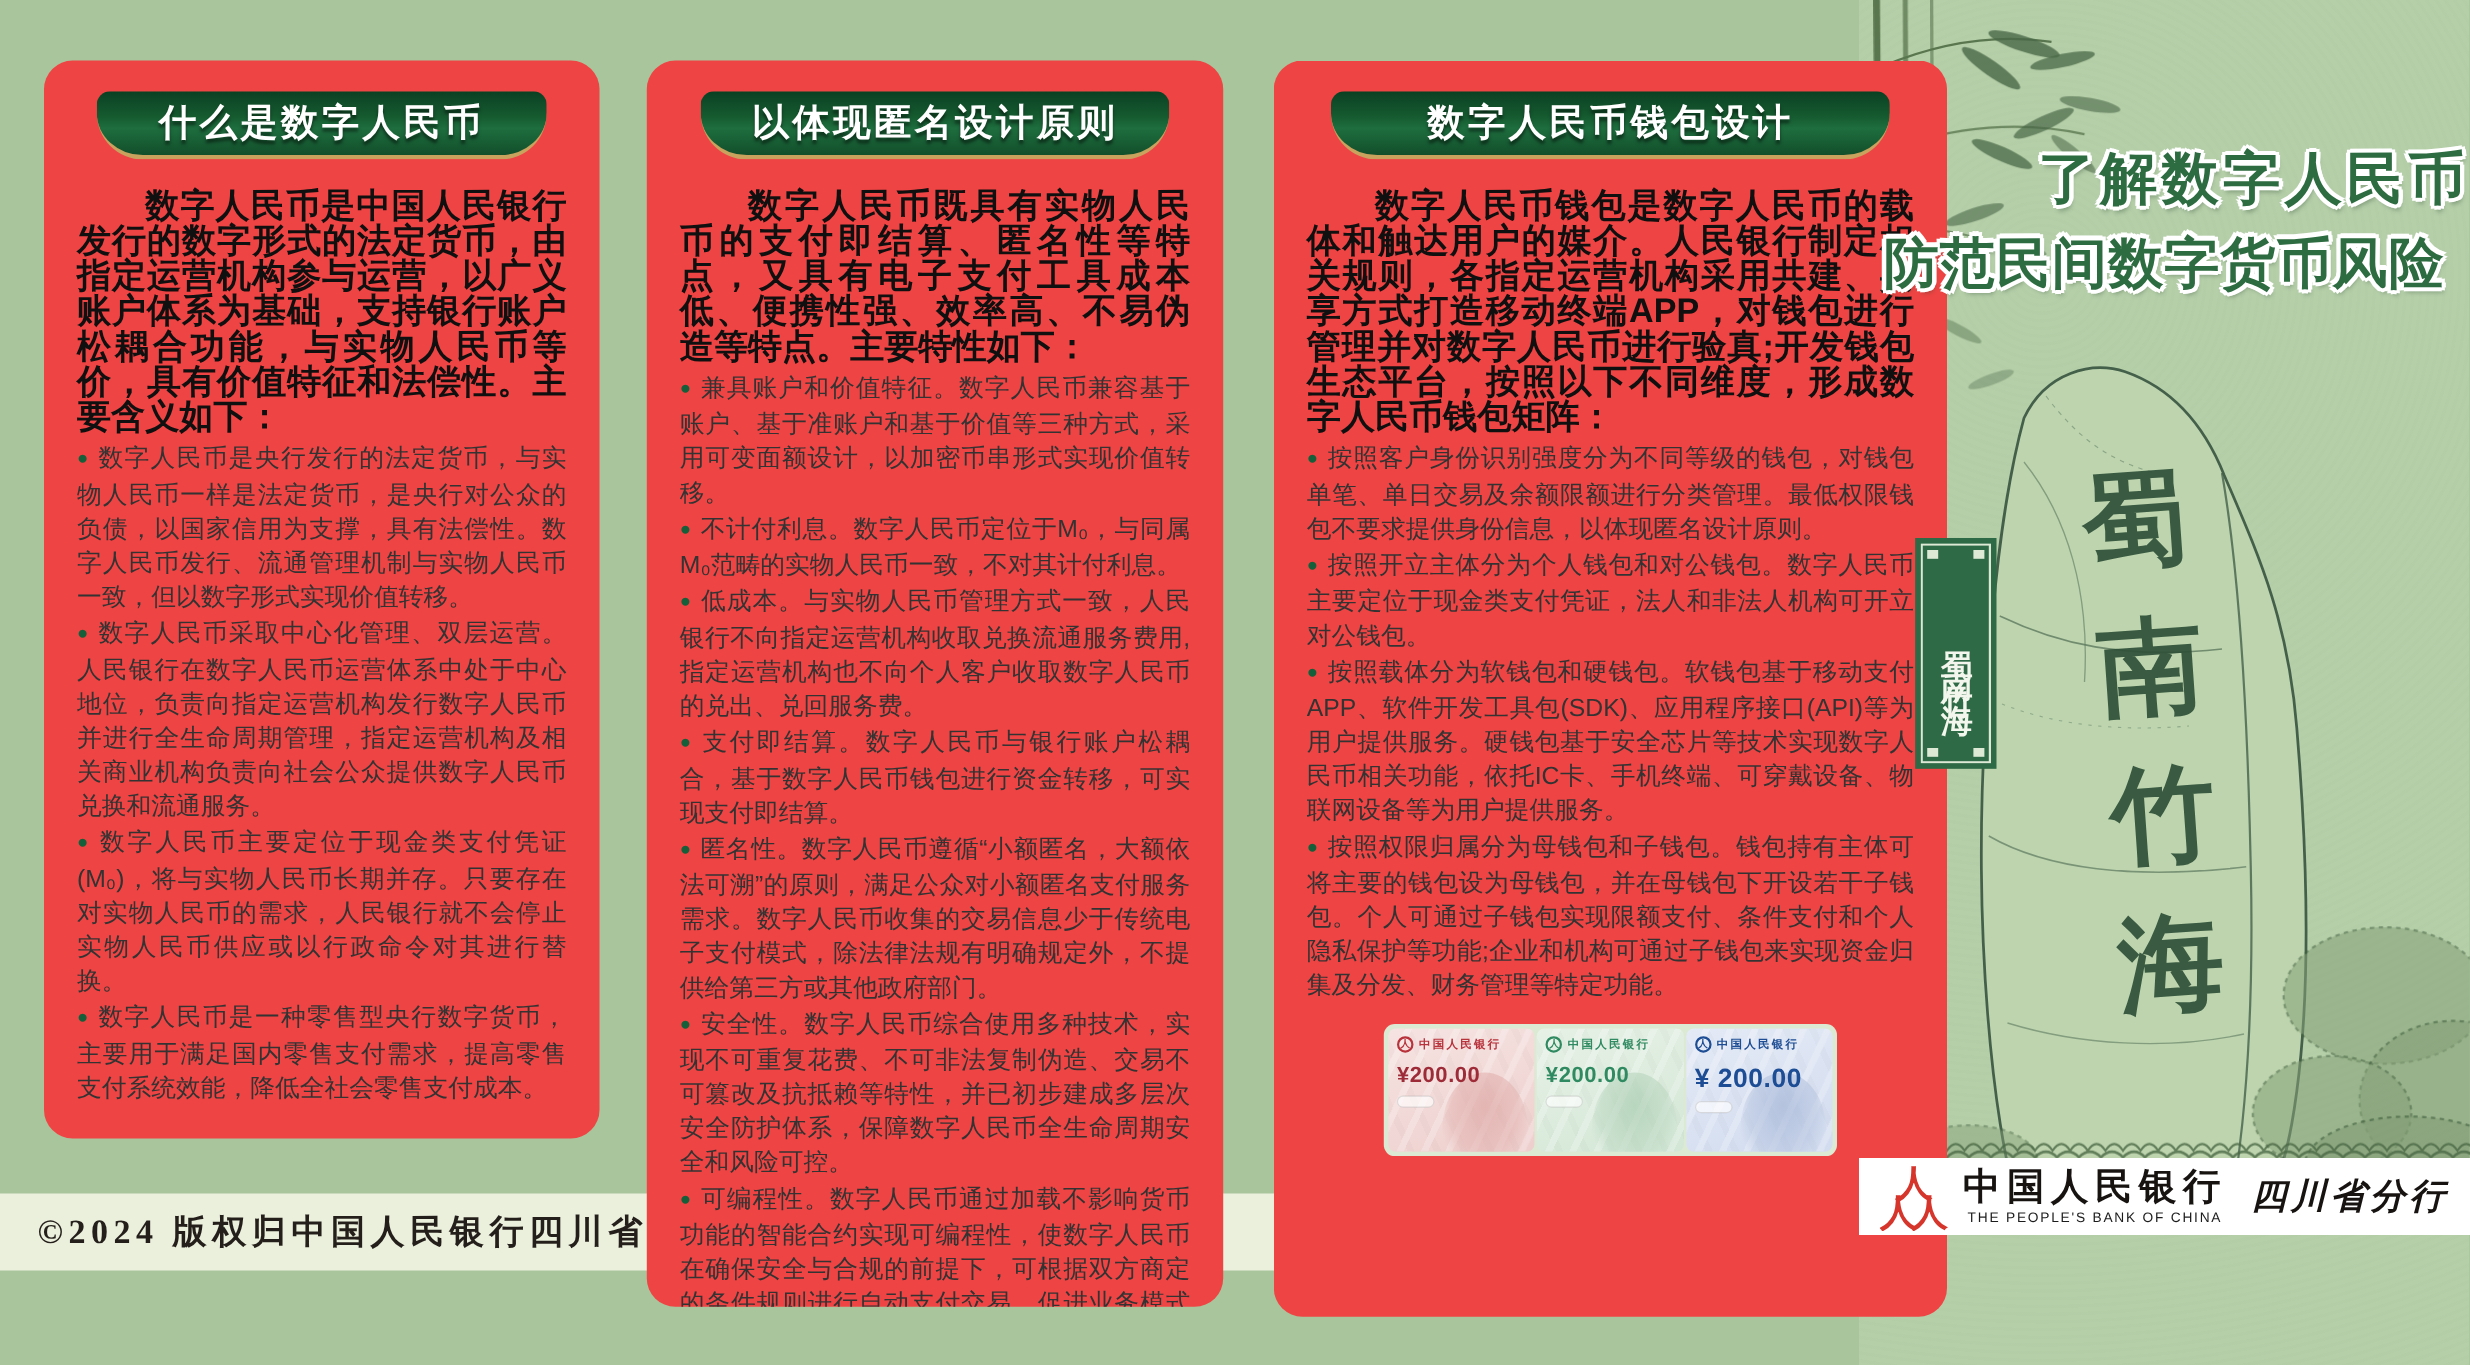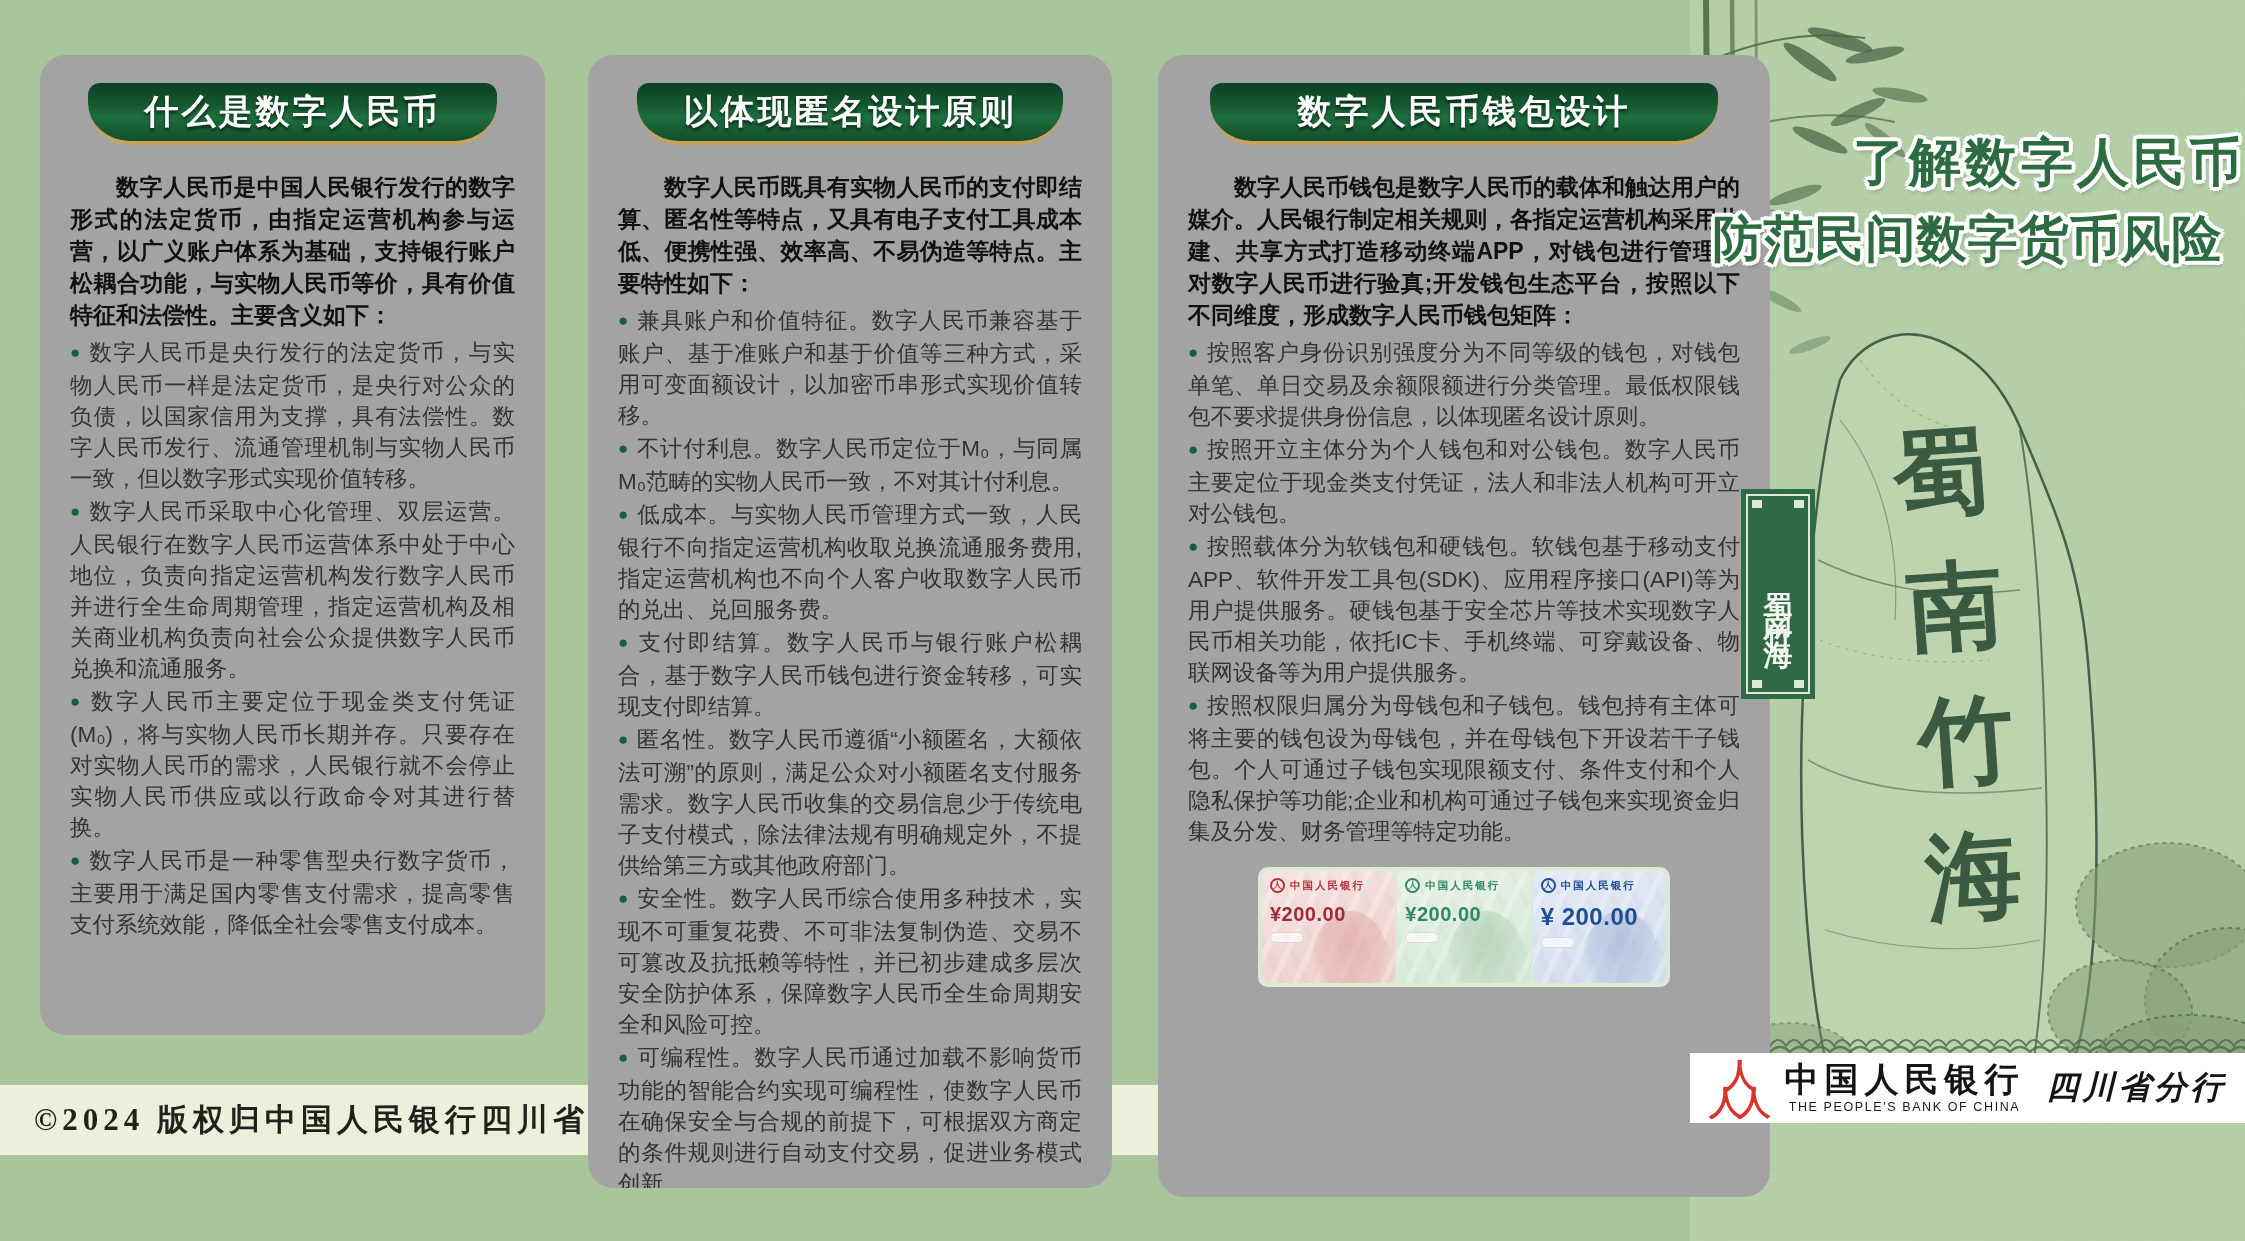--- a/index.html
+++ b/index.html
@@ -7,32 +7,32 @@
   body { font-family:"Liberation Sans", sans-serif; position:relative; overflow:hidden; background:#a9c59c; }
 
   .page { position:absolute; inset:0; }
 
   
   .left-region { position:absolute; left:0; top:0; width:1690px; height:1241px; background:#a9c59c; }
   .copyright-strip { position:absolute; left:0; top:1085px; width:1690px; height:70px; background:#ebf0dd; z-index:1; display:flex; align-items:center; }
   .copyright-text { font-family:"Liberation Serif", serif; font-weight:700; font-size:31px; color:#241f1a; margin-left:34px; letter-spacing:5px; }
 
   
-  .card { position:absolute; top:55px; background:#a3a3a3; border-radius:26px; z-index:2; padding:24px 30px 26px 30px; overflow:hidden; }
+  .card { position:absolute; top:55px; background:#ef4444; border-radius:26px; z-index:2; padding:24px 30px 26px 30px; overflow:hidden; }
   .card1 { left:40px;  width:505px; height:980px; }
   .card2 { left:588px; width:524px; height:1133px; }
   .card3 { left:1158px; width:612px; height:1142px; }
 
   .ribbon { position:relative; margin:4px auto 0 auto; width:92%; height:62px;
     background:linear-gradient(180deg,#0b4023 0%, #15592f 38%, #1e6e3f 58%, #124e2a 100%);
     border-radius:12px 12px 42px 42px; border-bottom:4px solid #c9a25e;
     display:flex; align-items:center; justify-content:center; }
   .ribbon span { color:#ffffff; font-size:34px; font-weight:700; letter-spacing:3px; text-shadow:0 3px 3px rgba(0,0,0,.5); }
 
-  .intro { margin-top:26px; text-indent:2em; font-weight:700; color:#101010; font-size:23px; line-height:32px; text-align:justify; }
+  .intro { margin-top:26px; text-indent:2em; font-weight:700; color:#101010; font-size:31px; line-height:32px; text-align:justify; }
 
   ul.bullets { list-style:none; margin-top:6px; }
   ul.bullets li { margin-top:2px; font-size:22.5px; line-height:31px; color:#333333; text-align:justify; }
   ul.bullets li::before { content:"●"; color:#15603a; font-size:17px; margin-right:8px; position:relative; top:-2px; }
 
   
   .notes-wrap { margin:20px auto 0 auto; width:412px; background:#dcead3; border-radius:10px; padding:4px; display:flex; gap:2px; }
   .note { position:relative; flex:1; height:112px; border-radius:7px; overflow:hidden; }
   .note .guilloche { position:absolute; inset:0; opacity:.25;
      background:

